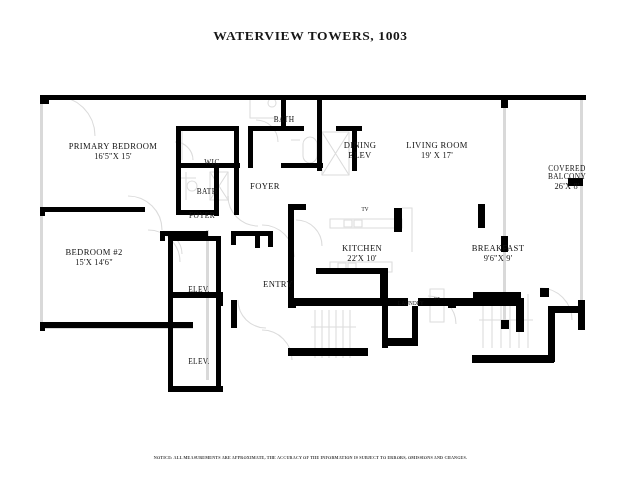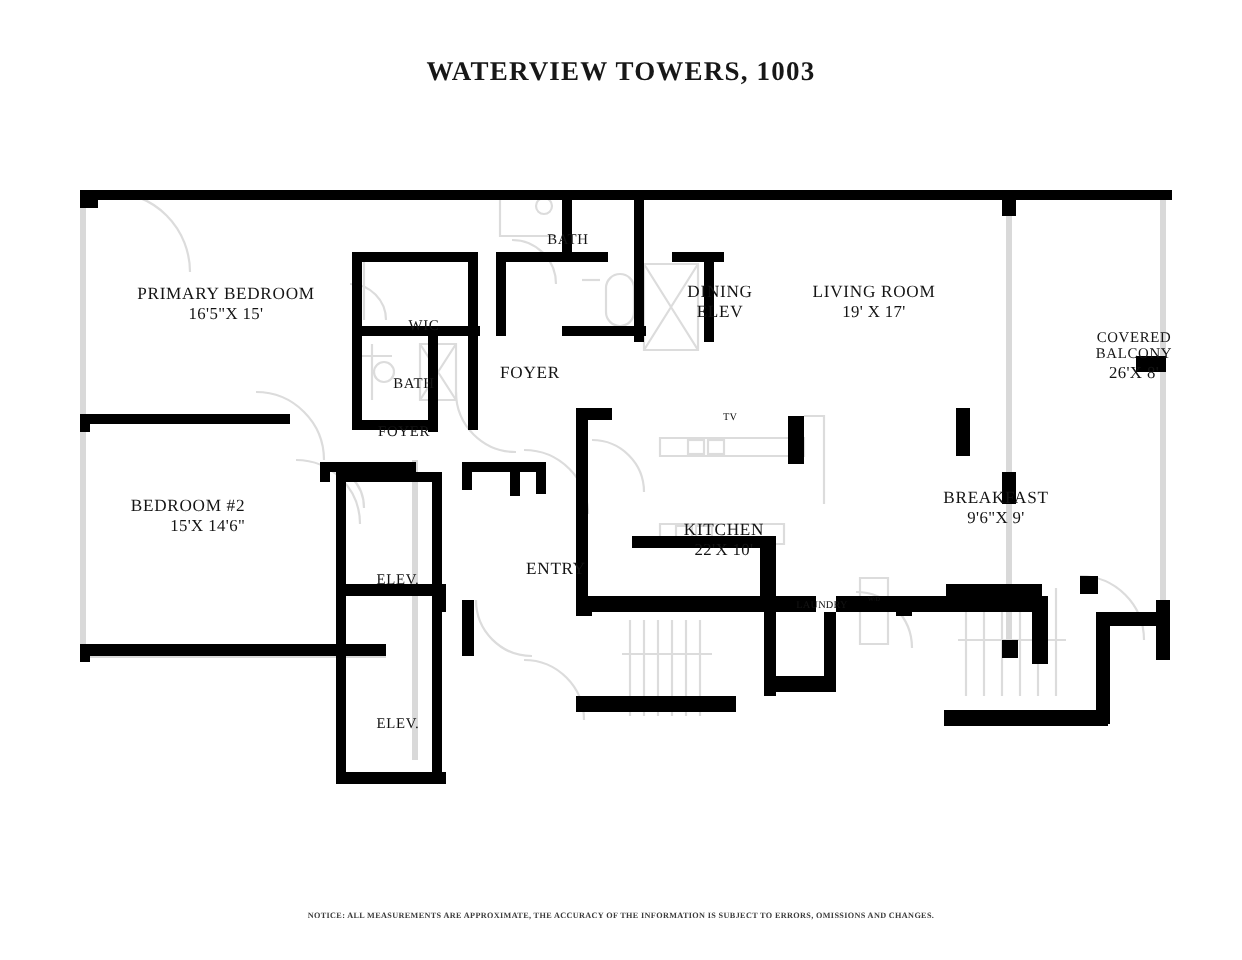--- a/index.html
+++ b/index.html
@@ -248,34 +248,34 @@
   </div>
   <div class="rlabel" style="left:437px; top:151px;">
     <span class="nm">LIVING ROOM</span>
     <span class="dim">19' X 17'</span>
   </div>
   <div class="rlabel sm" style="left:567px; top:178px;">
     <span class="nm">COVERED</span>
     <span class="nm">BALCONY</span>
     <span class="dim">26'X 8'</span>
   </div>
-  <div class="rlabel" style="left:94px; top:258px;text-align:right;">
+  <div class="rlabel" style="left:94px; top:258px;">
     <span class="nm">BEDROOM #2</span>
     <span class="dim">15'X 14'6"</span>
   </div>
   <div class="rlabel" style="left:265px; top:285px;margin-left:13px;">
     <span class="nm">ENTRY</span>
   </div>
   <div class="rlabel sm" style="left:199px; top:290px;">
     <span class="nm">ELEV.</span>
   </div>
   <div class="rlabel sm" style="left:199px; top:362px;">
     <span class="nm">ELEV.</span>
   </div>
-  <div class="rlabel" style="left:362px; top:254px;margin-top:16px;">
+  <div class="rlabel" style="left:362px; top:254px;">
     <span class="nm">KITCHEN</span>
     <span class="dim">22'X 10'</span>
   </div>
   <div class="rlabel" style="left:483px; top:254px;margin-left:15px;">
     <span class="nm">BREAKFAST</span>
     <span class="dim">9'6"X 9'</span>
   </div>
   <div class="rlabel xs" style="left:411px; top:304px;">
     <span class="nm">LAUNDRY</span>
   </div>

